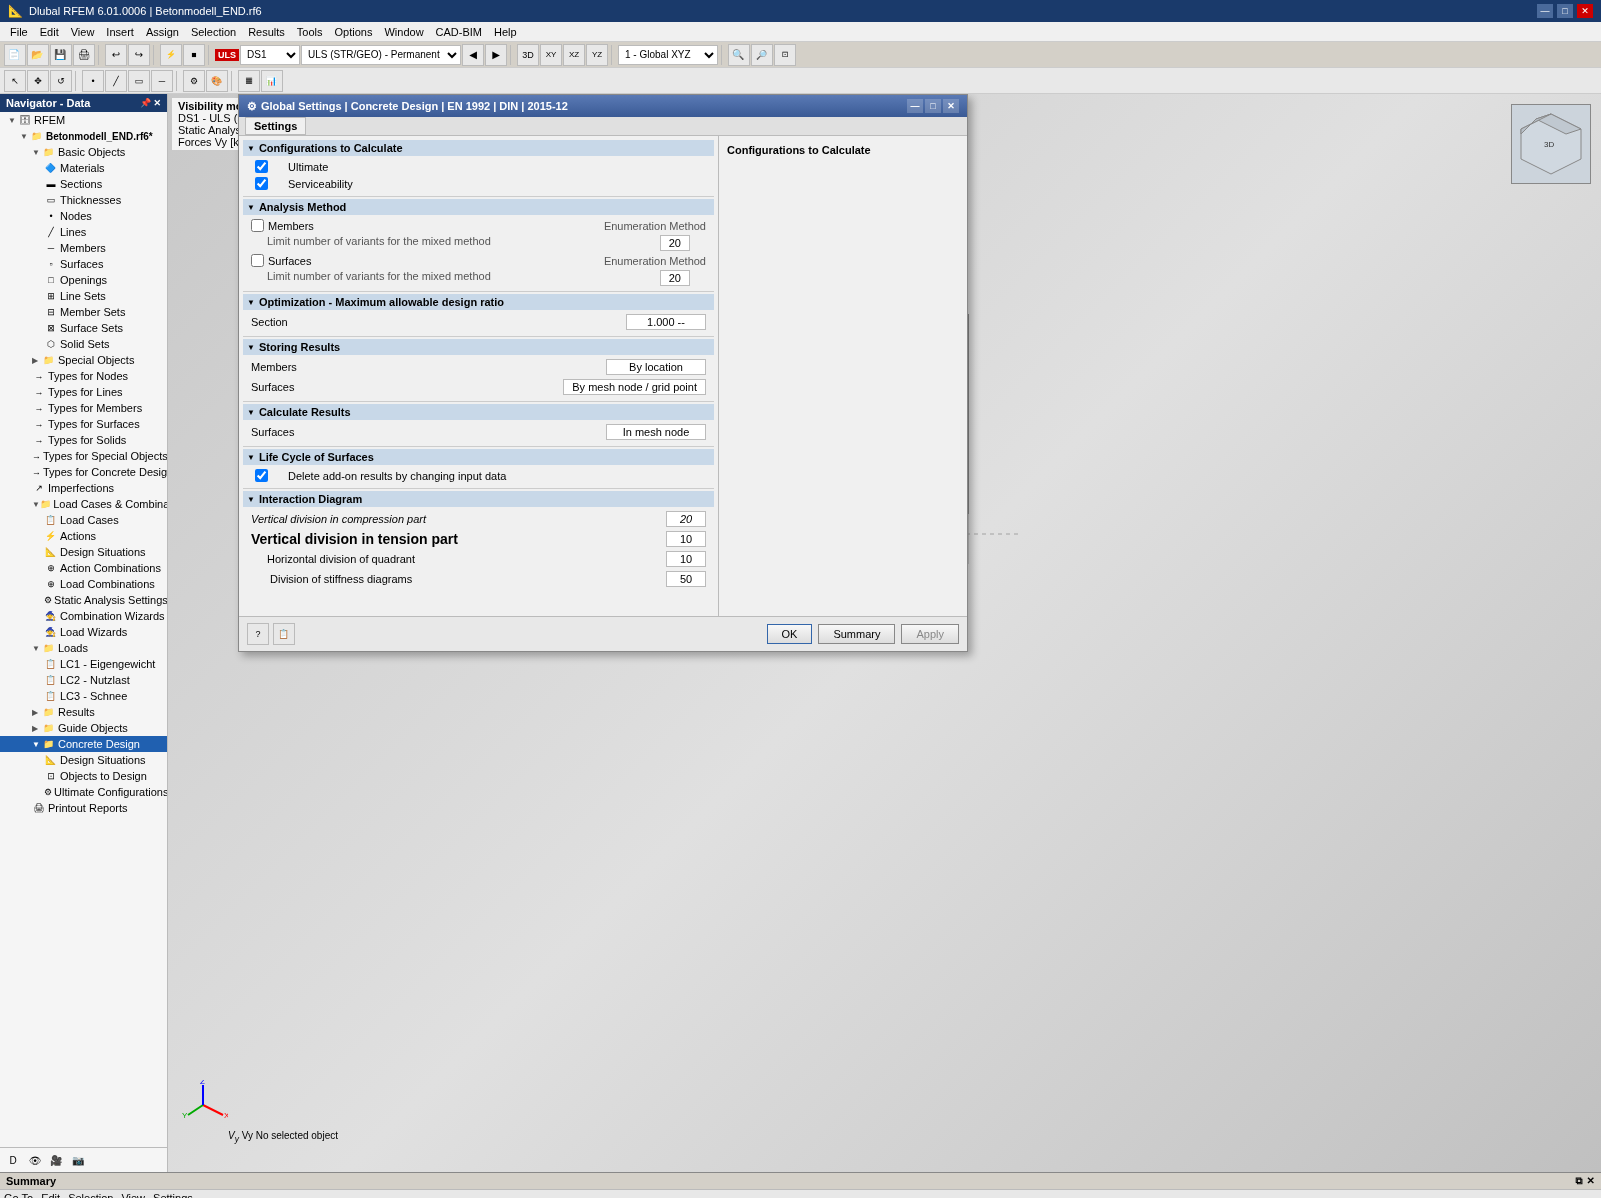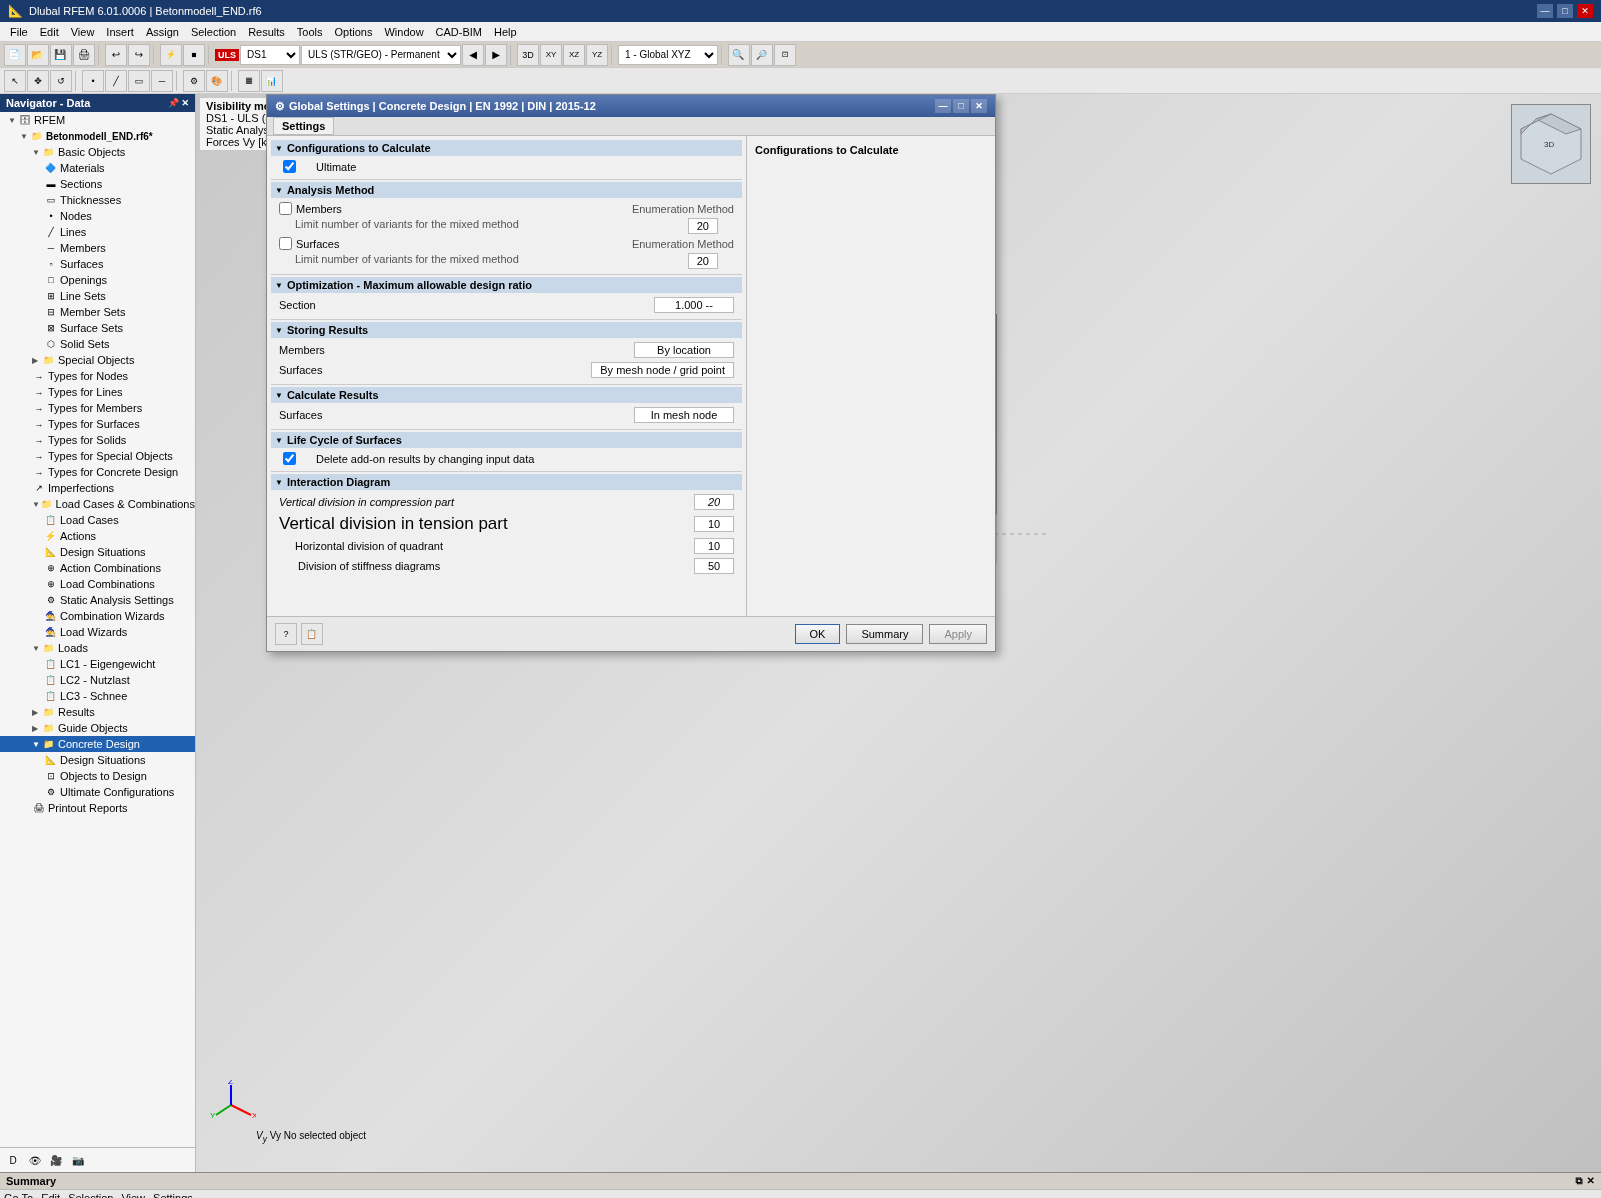--- a/index.html
+++ b/index.html
@@ -14,21 +14,21 @@
     #menubar { background: #f0f0f0; border-bottom: 1px solid #ccc; height: 20px; display: flex; align-items: center; padding: 0 4px; }
     #menubar span { padding: 0 6px; font-size: 11px; cursor: pointer; height: 100%; display: flex; align-items: center; }
     .tb-btn { width: 22px; height: 22px; background: #e8e8e8; border: 1px solid #bbb; display: inline-flex; align-items: center; justify-content: center; cursor: pointer; font-size: 10px; }
     .tb-separator { width: 4px; height: 20px; border-left: 1px solid #bbb; margin: 0 2px; }
     .tb-combo { height: 20px; font-size: 10px; border: 1px solid #bbb; background: white; padding: 0 2px; min-width: 60px; }
     
     
     #main-layout { display: flex; height: calc(1198px - 22px - 20px - 52px - 26px); }
     
     
-    #navigator { width: 196px; background: #f5f5f5; border-right: 1px solid #bbb; display: flex; flex-direction: column; overflow: hidden; }
+    #navigator { width: 168px; background: #f5f5f5; border-right: 1px solid #bbb; display: flex; flex-direction: column; overflow: hidden; }
     #navigator-header { background: #1a3a6b; color: white; padding: 3px 6px; font-size: 11px; font-weight: bold; display: flex; justify-content: space-between; align-items: center; }
     #navigator-content { flex: 1; overflow-y: auto; font-size: 11px; }
     .nav-item { display: flex; align-items: center; padding: 1px 0; cursor: pointer; white-space: nowrap; }
     .nav-indent-1 { padding-left: 8px; }
     .nav-indent-2 { padding-left: 20px; }
     .nav-indent-3 { padding-left: 32px; }
     .nav-indent-4 { padding-left: 44px; }
     .nav-icon { width: 14px; height: 14px; margin-right: 2px; display: inline-flex; align-items: center; justify-content: center; font-size: 9px; }
     
     
@@ -454,20 +454,24 @@
 
             <div class="settings-section">
               <div class="settings-header">
                 <span style="font-size:8px;">▼</span>
                 <span>Configurations to Calculate</span>
               </div>
               <div class="checkbox-item">
                 <input type="checkbox" checked="" style="">
                 <span>Ultimate</span>
               </div>
+              <div class="checkbox-item">
+                <input type="checkbox" checked="" style="">
+                <span>Serviceability</span>
+              </div>
             </div>
 
             <div class="section-divider"></div>
 
             <div class="settings-section">
               <div class="settings-header">
                 <span style="font-size:8px;">▼</span>
                 <span>Analysis Method</span>
               </div>
               <div style="display:flex;align-items:center;padding:2px 8px;gap:4px;">
@@ -552,21 +556,21 @@
             <div class="settings-section">
               <div class="settings-header">
                 <span style="font-size:8px;">▼</span>
                 <span>Interaction Diagram</span>
               </div>
               <div style="display:flex;padding:2px 8px;justify-content:space-between;align-items:center;font-style:italic;">
                 <span style="font-size:11px;">Vertical division in compression part</span>
                 <span style="font-size:11px;background:white;border:1px solid #bbb;padding:1px 8px;min-width:40px;text-align:center;">20</span>
               </div>
               <div style="display:flex;padding:2px 8px;justify-content:space-between;align-items:center;">
-                <span style="font-size:17px;">Vertical division in tension part</span>
+                <span style="font-size:14px;font-weight:bold;">Vertical division in tension part</span>
                 <span style="font-size:11px;background:white;border:1px solid #bbb;padding:1px 8px;min-width:40px;text-align:center;">10</span>
               </div>
               <div style="display:flex;padding:2px 8px;justify-content:space-between;align-items:center;">
                 <span style="font-size:11px;padding-left:16px;">Horizontal division of quadrant</span>
                 <span style="font-size:11px;background:white;border:1px solid #bbb;padding:1px 8px;min-width:40px;text-align:center;">10</span>
               </div>
               <div style="display:flex;padding:2px 8px;justify-content:space-between;align-items:center;margin-left:19px;">
                 <span style="font-size:11px;">Division of stiffness diagrams</span>
                 <span style="font-size:11px;background:white;border:1px solid #bbb;padding:1px 8px;min-width:40px;text-align:center;">50</span>
               </div>

